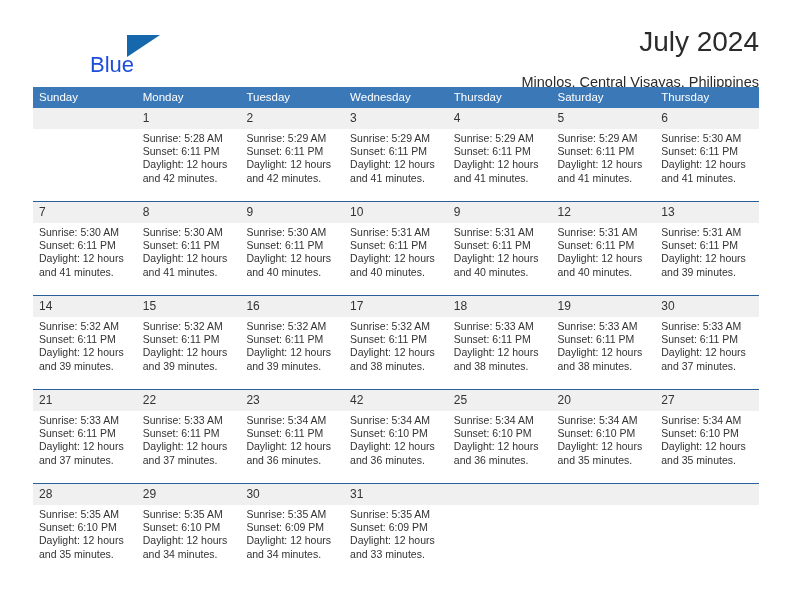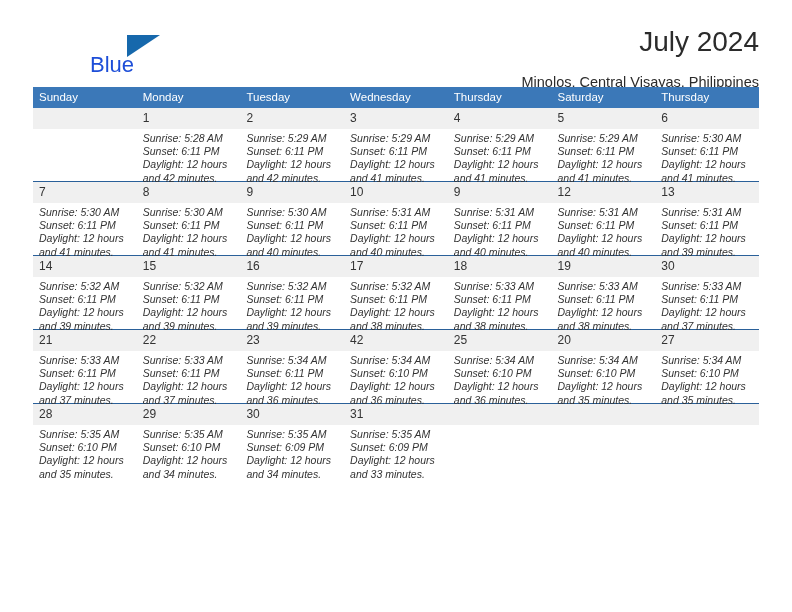--- a/index.html
+++ b/index.html
@@ -116,23 +116,22 @@
   .daynum {
     background: #f0f0f0;
     color: #333333;
     font-size: 12px;
     padding: 3px 0 4px 6px;
     height: 14px;
     line-height: 14px;
   }
   .cellbody {
     padding: 3px 6px 6px 6px;
-    height: 52px;
+    height: 72px;
     box-sizing: border-box;
-    font-style: italic;
   }
   .cellbody div {
     font-size: 10.5px;
     line-height: 13.2px;
     color: #333333;
     white-space: nowrap;
   }
   td.empty .daynum { color: transparent; }
 </style>
 </head>

